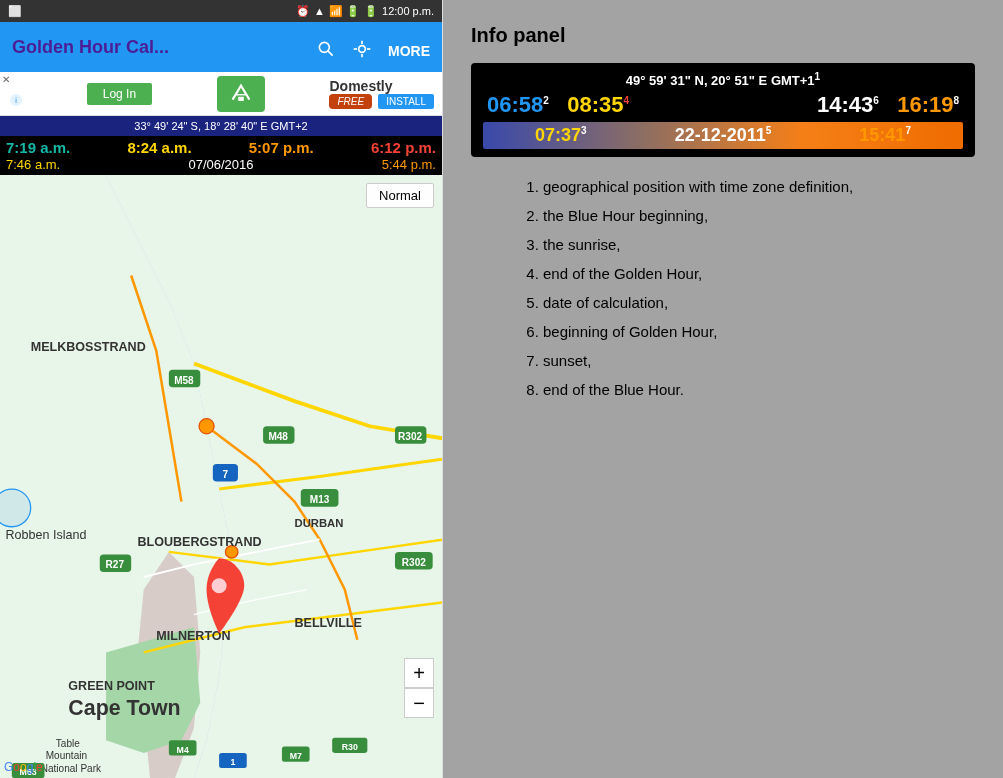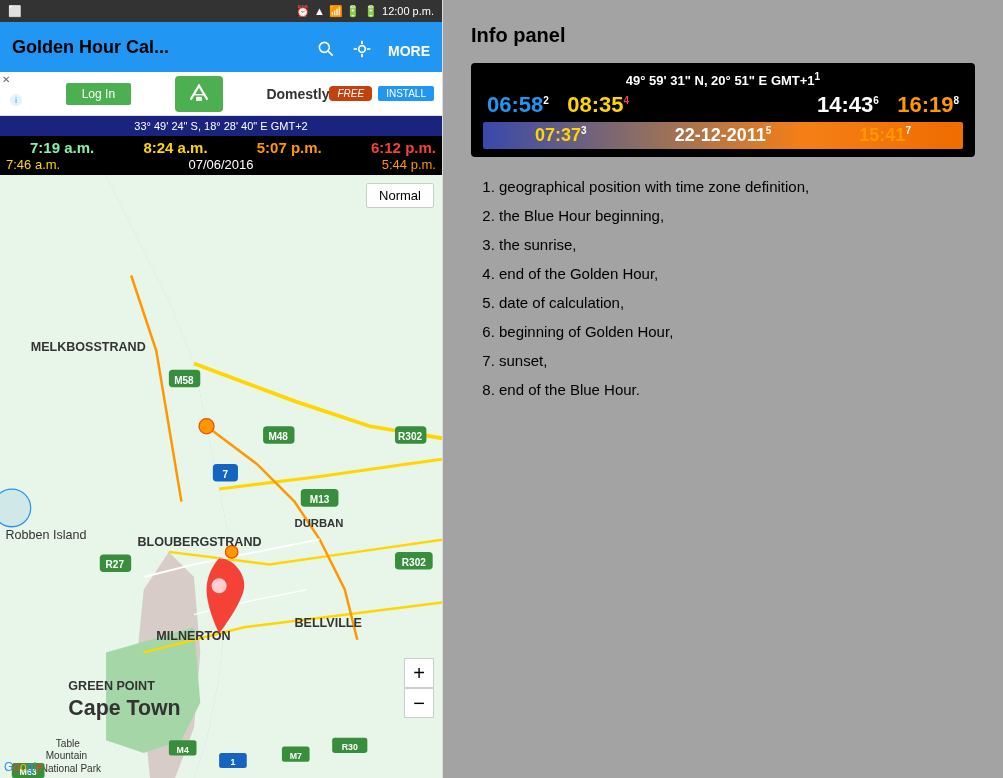--- a/index.html
+++ b/index.html
@@ -52,21 +52,21 @@
       color: #fff;
       display: flex;
       align-items: center;
       justify-content: space-between;
       padding: 8px 12px;
       height: 50px;
     }
     .app-title {
       font-size: 18px;
       font-weight: bold;
-      color: #000000;
+      color: #4c1d95;
     }
     .app-icons {
       display: flex;
       gap: 16px;
       align-items: center;
       margin-top: 8px;
     }
     .app-icon {
       color: #fff;
       font-size: 18px;
@@ -107,20 +107,21 @@
       align-items: center;
       justify-content: center;
       border-radius: 4px;
     }
     .ad-logo svg {
       width: 28px;
       height: 28px;
     }
     .ad-brand {
       display: flex;
+      flex-direction: column;
       align-items: flex-start;
     }
     .ad-brand-name {
       font-size: 14px;
       color: #333;
       font-weight: bold;
     }
     .ad-buttons {
       display: flex;
       gap: 6px;
@@ -191,21 +192,21 @@
       align-items: center;
       font-size: 15px;
       font-weight: bold;
     }
     .time-row-2 {
       display: flex;
       justify-content: space-between;
       align-items: center;
       font-size: 13px;
     }
-    .time-blue { color: #86efac; margin-left: 24px; }
+    .time-blue { color: #14b8a6; }
     .time-yellow { color: #ffd600; }
     .time-orange { color: #ff9800; }
     .time-red { color: #f44336; }
     .time-white { color: #fff; }
 
     
     .map-controls {
       position: relative;
       flex: 1;
       overflow: hidden;
@@ -333,20 +334,21 @@
       padding-left: 8px;
     }
     .info-list ol {
       padding-left: 20px;
       line-height: 1.8;
       font-size: 15px;
       color: #000;
     }
     .info-list ol li {
       margin-bottom: 2px;
+      margin-left: 44px;
     }
 
     
     .map-svg {
       width: 100%;
       height: 100%;
     }
   </style>
 </head>
 <body>

